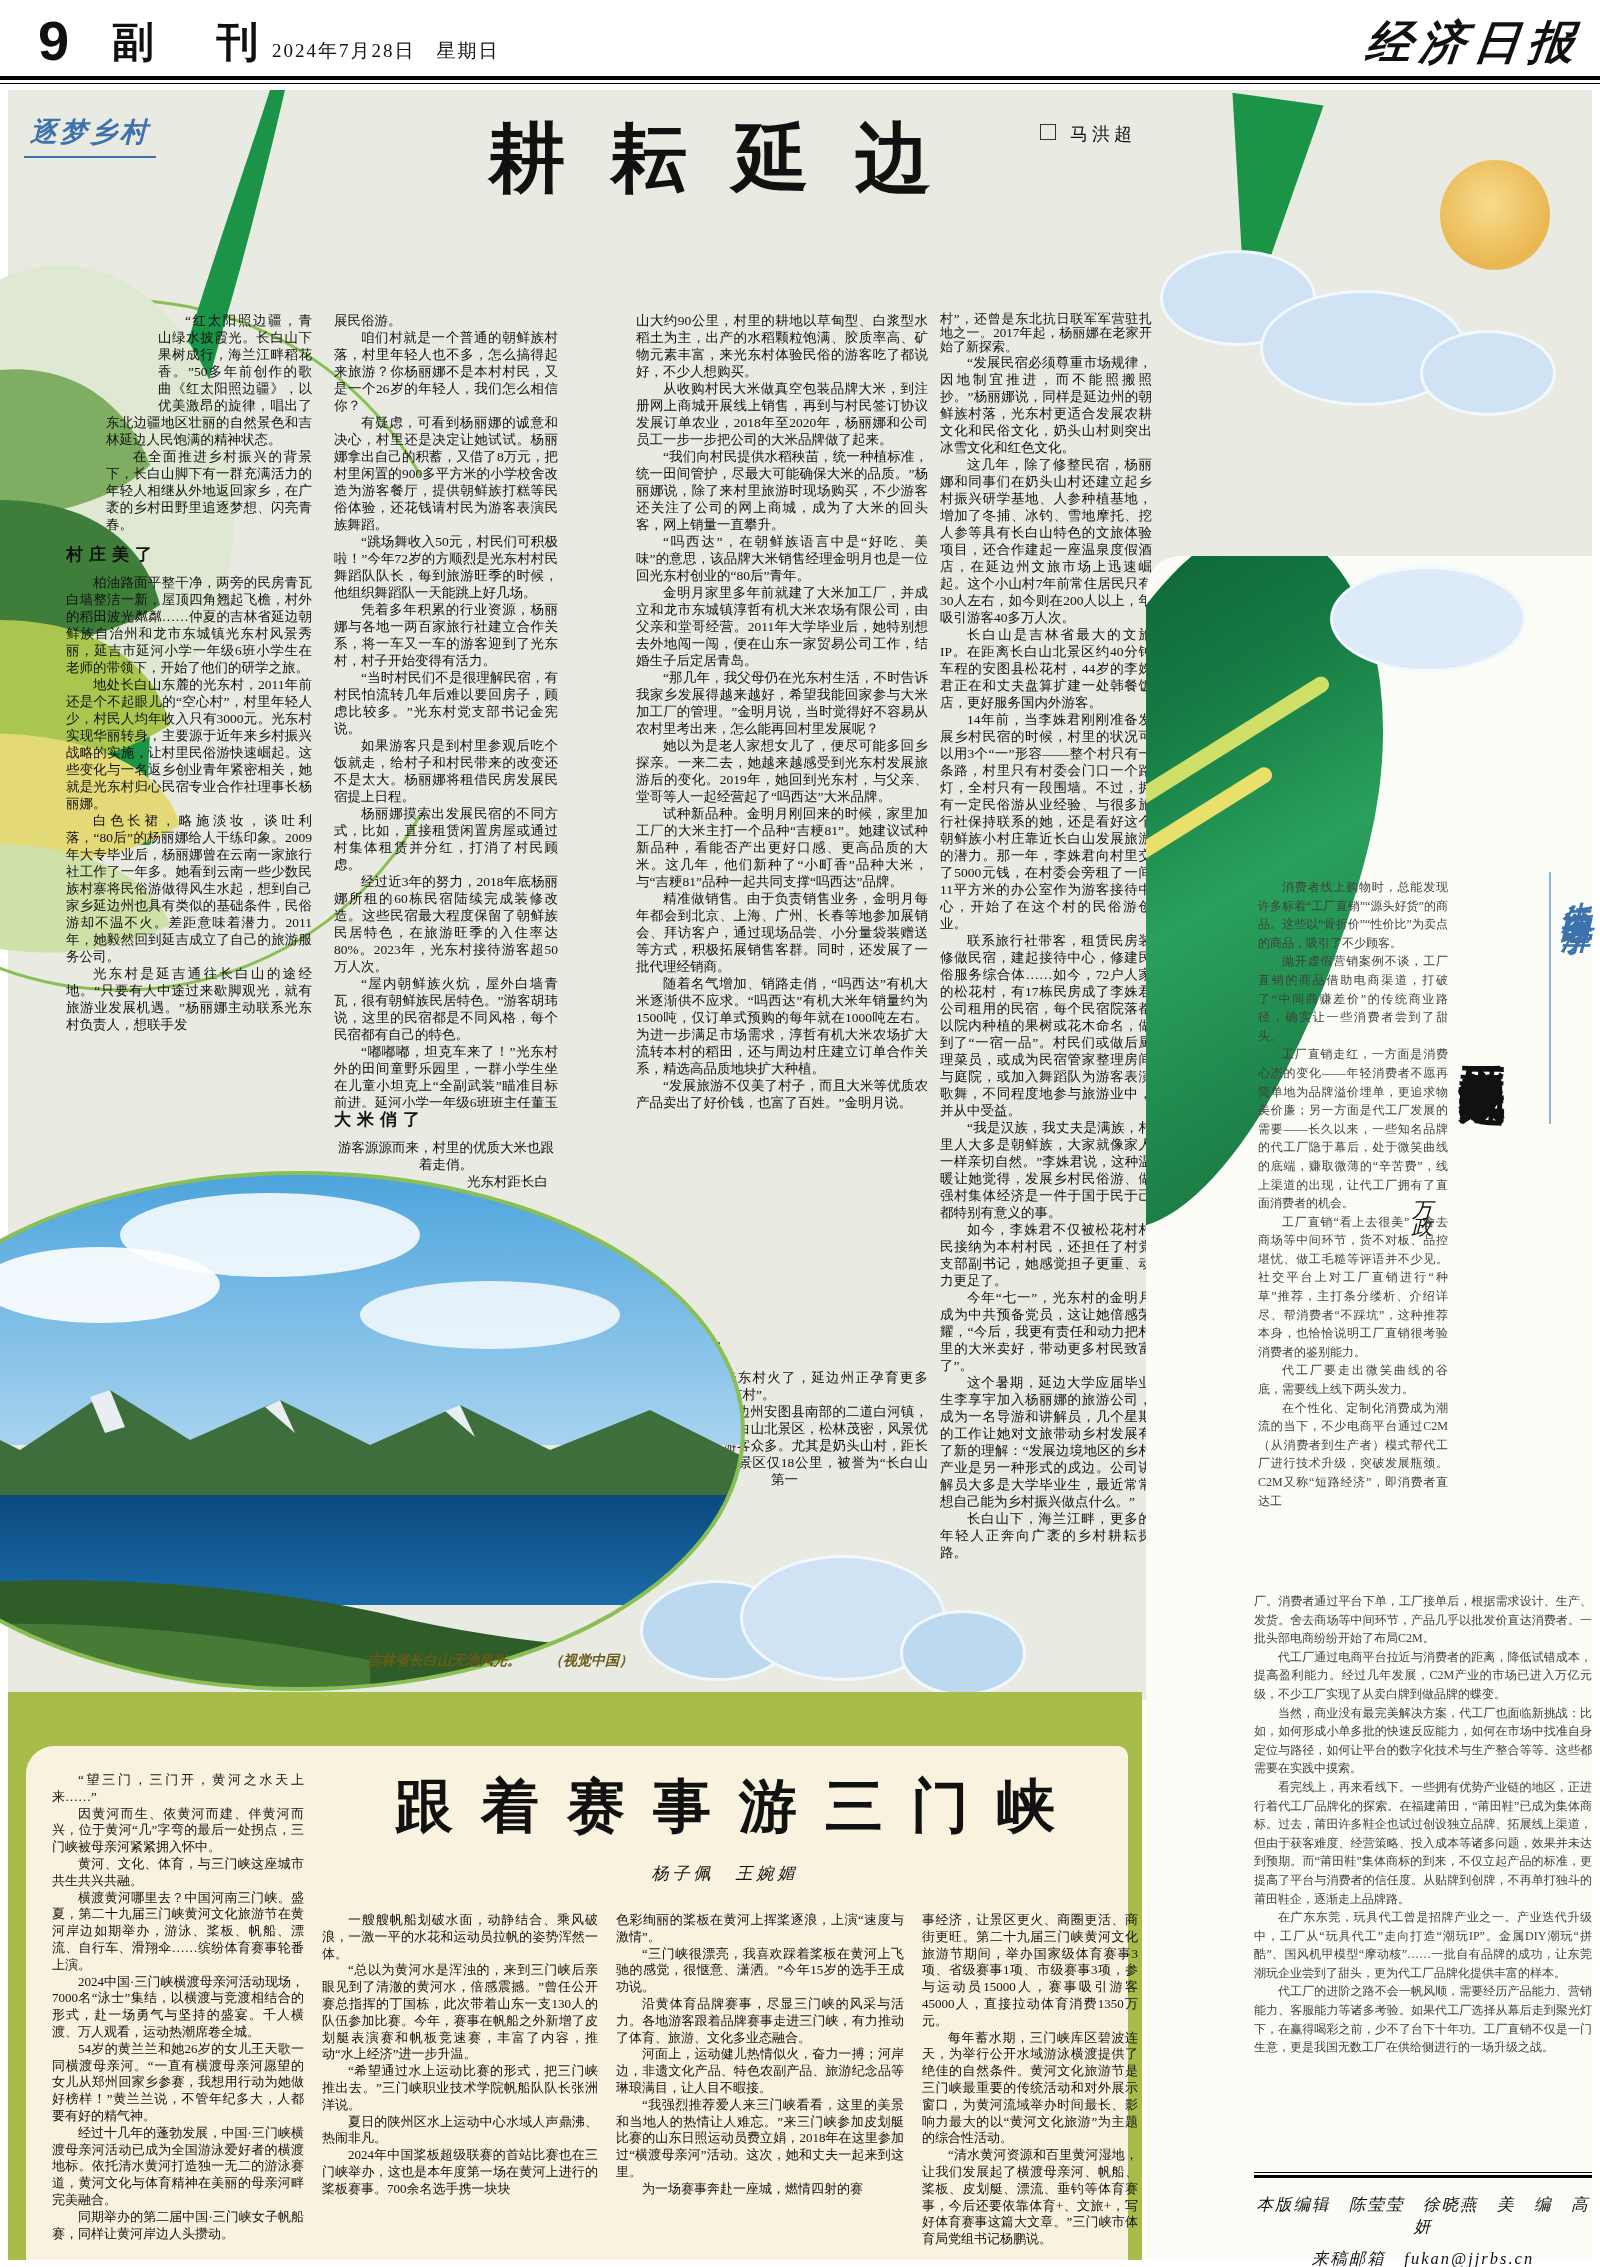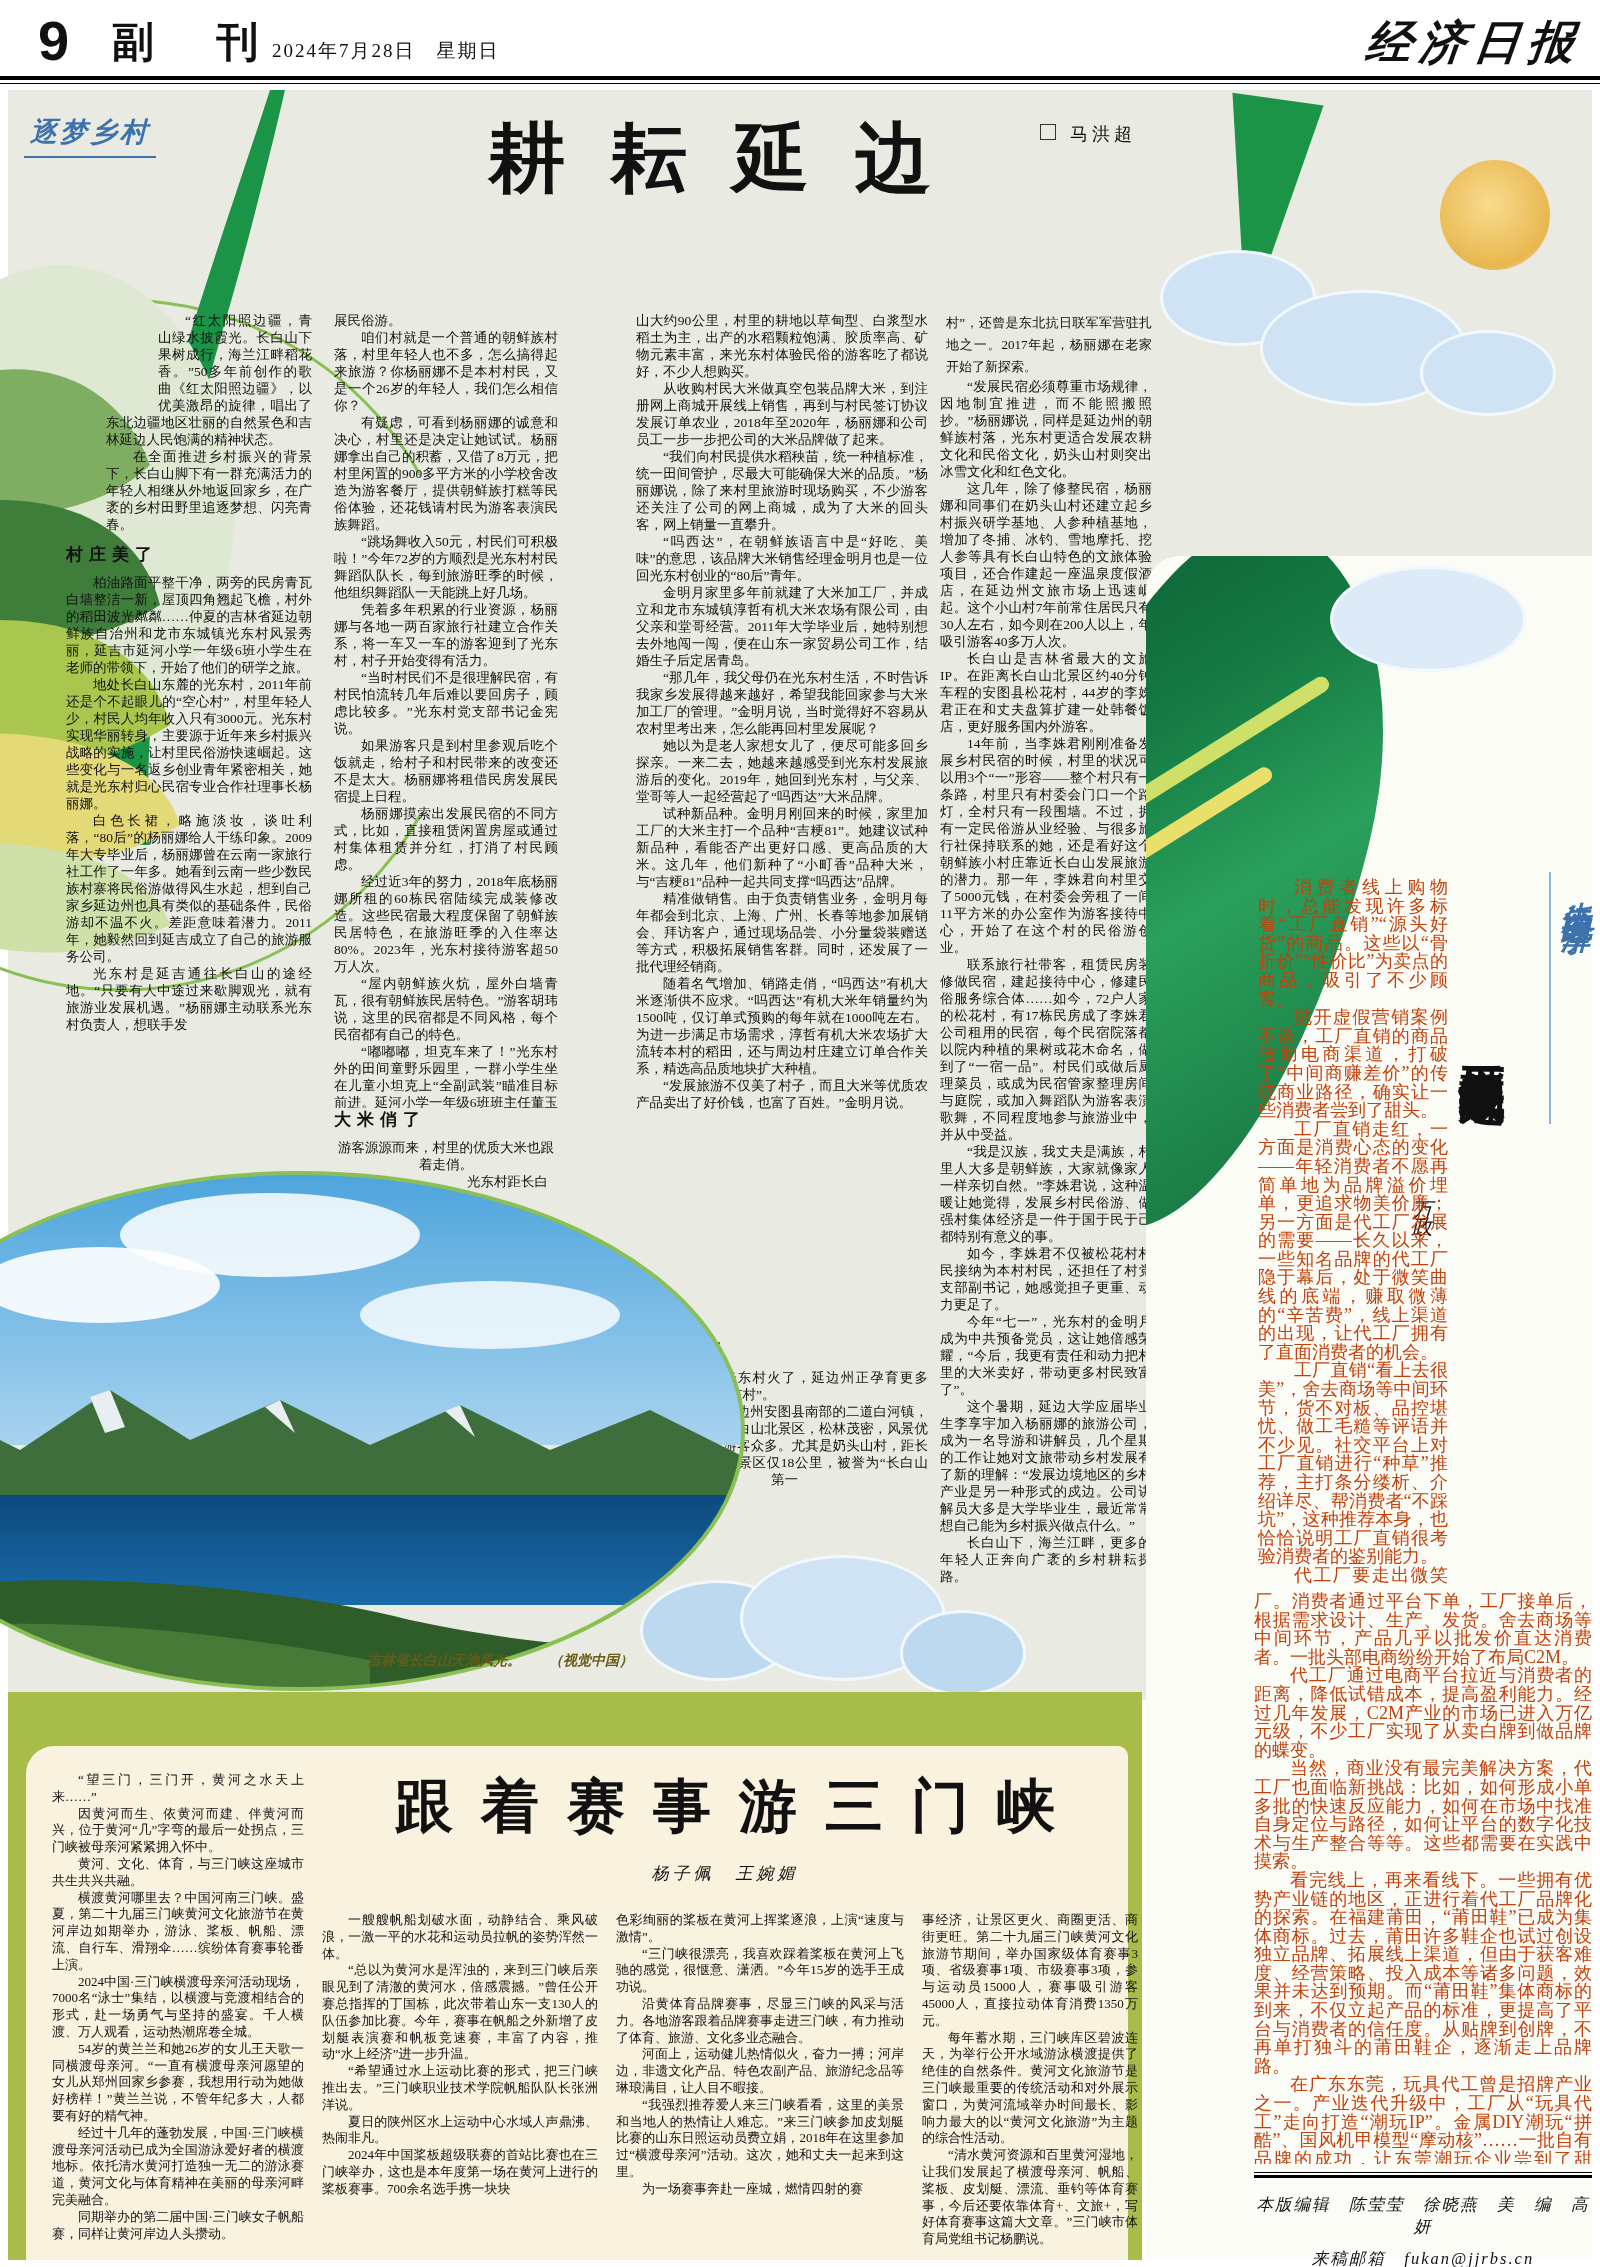--- a/index.html
+++ b/index.html
@@ -47,21 +47,21 @@
   .b-byline{position:absolute;left:330px;top:1862px;width:790px;text-align:center;font-size:17px;font-style:italic;letter-spacing:4px;}
   .bcol .para{font-size:13px;line-height:16.8px;}
   
   .sidebar{position:absolute;left:1146px;top:556px;width:446px;height:1704px;background:#fcfcf7;border-radius:34px 0 0 0;}
   .s-label{position:absolute;left:1549px;top:872px;height:240px;writing-mode:vertical-rl;
            font-size:29px;font-weight:bold;font-style:italic;color:#3d72ad;letter-spacing:4px;
            border-left:2px solid #8fb4d6;border-right:2px solid #8fb4d6;padding:6px 5px;}
   .s-title{position:absolute;left:1452px;top:1030px;height:540px;writing-mode:vertical-rl;
            font-family:"Liberation Sans","DejaVu Sans",sans-serif;font-size:46px;font-weight:900;letter-spacing:1px;}
   .s-author{position:absolute;left:1408px;top:1185px;writing-mode:vertical-rl;font-size:21px;letter-spacing:16px;font-style:italic;}
-  .s-body .para{font-size:18px;line-height:18.6px;color:#c2410c;}
+  .s-body .para{font-size:12px;line-height:18.6px;color:#404040;}
   .s-foot{position:absolute;left:1254px;top:2172px;width:338px;border-top:1px solid #000;}
   .s-foot .inner{border-top:3px solid #000;margin-top:2px;padding-top:16px;}
   .s-foot p{margin:0 0 10px;text-align:center;font-size:16.5px;font-style:italic;letter-spacing:2px;}
   
   .svg-abs{position:absolute;}
   .cloud{position:absolute;background:#cfe3f4;border:3px solid #f2f8fd;border-radius:50%;}
   .sun{position:absolute;width:110px;height:110px;border-radius:50%;
        background:radial-gradient(circle at 45% 40%,#f7dc8e,#e9b64f 70%,rgba(233,182,79,0));}
   .ribbon{position:absolute;width:0;height:0;border-left:46px solid transparent;border-right:46px solid transparent;}
   .leafwrap{position:absolute;left:1146px;top:556px;width:250px;height:720px;overflow:hidden;border-radius:34px 0 0 0;}
@@ -168,21 +168,21 @@
     <h3 class="subhead" style="margin-top:0;">伙伴多了</h3>
     <div class="pushA"></div>
     <div class="pushB"></div>
     <div>
         <p class="para">光东村火了，延边州正孕育更多的“光东村”。</p>
         <p class="para">延边州安图县南部的二道白河镇，紧邻长白山北景区，松林茂密，风景优美，游客众多。尤其是奶头山村，距长白山北景区仅18公里，被誉为“长白山第一</p>
       </div>
   </div>
 
   <div class="col" style="left:940px;top:312px;width:212px;height:1305px;">
-    <p class="para lead" style="font-size:13px;line-height:22px;margin-left:6px;">村”，还曾是东北抗日联军军营驻扎地之一。2017年起，杨丽娜在老家开始了新探索。</p>
+    <p class="para lead" style="font-size:13px;line-height:14px;">村”，还曾是东北抗日联军军营驻扎地之一。2017年起，杨丽娜在老家开始了新探索。</p>
     <div class="tight">
         <p class="para">“发展民宿必须尊重市场规律，因地制宜推进，而不能照搬照抄。”杨丽娜说，同样是延边州的朝鲜族村落，光东村更适合发展农耕文化和民俗文化，奶头山村则突出冰雪文化和红色文化。</p>
         <p class="para">这几年，除了修整民宿，杨丽娜和同事们在奶头山村还建立起乡村振兴研学基地、人参种植基地，增加了冬捕、冰钓、雪地摩托、挖人参等具有长白山特色的文旅体验项目，还合作建起一座温泉度假酒店，在延边州文旅市场上迅速崛起。这个小山村7年前常住居民只有30人左右，如今则在200人以上，年吸引游客40多万人次。</p>
         <p class="para">长白山是吉林省最大的文旅IP。在距离长白山北景区约40分钟车程的安图县松花村，44岁的李姝君正在和丈夫盘算扩建一处韩餐饭店，更好服务国内外游客。</p>
         <p class="para">14年前，当李姝君刚刚准备发展乡村民宿的时候，村里的状况可以用3个“一”形容——整个村只有一条路，村里只有村委会门口一个路灯，全村只有一段围墙。不过，拥有一定民俗游从业经验、与很多旅行社保持联系的她，还是看好这个朝鲜族小村庄靠近长白山发展旅游的潜力。那一年，李姝君向村里交了5000元钱，在村委会旁租了一间11平方米的办公室作为游客接待中心，开始了在这个村的民俗游创业。</p>
         <p class="para">联系旅行社带客，租赁民房装修做民宿，建起接待中心，修建民俗服务综合体……如今，72户人家的松花村，有17栋民房成了李姝君公司租用的民宿，每个民宿院落都以院内种植的果树或花木命名，做到了“一宿一品”。村民们或做后厨理菜员，或成为民宿管家整理房间与庭院，或加入舞蹈队为游客表演歌舞，不同程度地参与旅游业中，并从中受益。</p>
         <p class="para">“我是汉族，我丈夫是满族，村里人大多是朝鲜族，大家就像家人一样亲切自然。”李姝君说，这种温暖让她觉得，发展乡村民俗游、做强村集体经济是一件于国于民于己都特别有意义的事。</p>
         <p class="para">如今，李姝君不仅被松花村村民接纳为本村村民，还担任了村党支部副书记，她感觉担子更重、动力更足了。</p>
         <p class="para">今年“七一”，光东村的金明月成为中共预备党员，这让她倍感荣耀，“今后，我更有责任和动力把村里的大米卖好，带动更多村民致富了”。</p>
         <p class="para">这个暑期，延边大学应届毕业生李享宇加入杨丽娜的旅游公司，成为一名导游和讲解员，几个星期的工作让她对文旅带动乡村发展有了新的理解：“发展边境地区的乡村产业是另一种形式的戍边。公司讲解员大多是大学毕业生，最近常常想自己能为乡村振兴做点什么。”</p>

